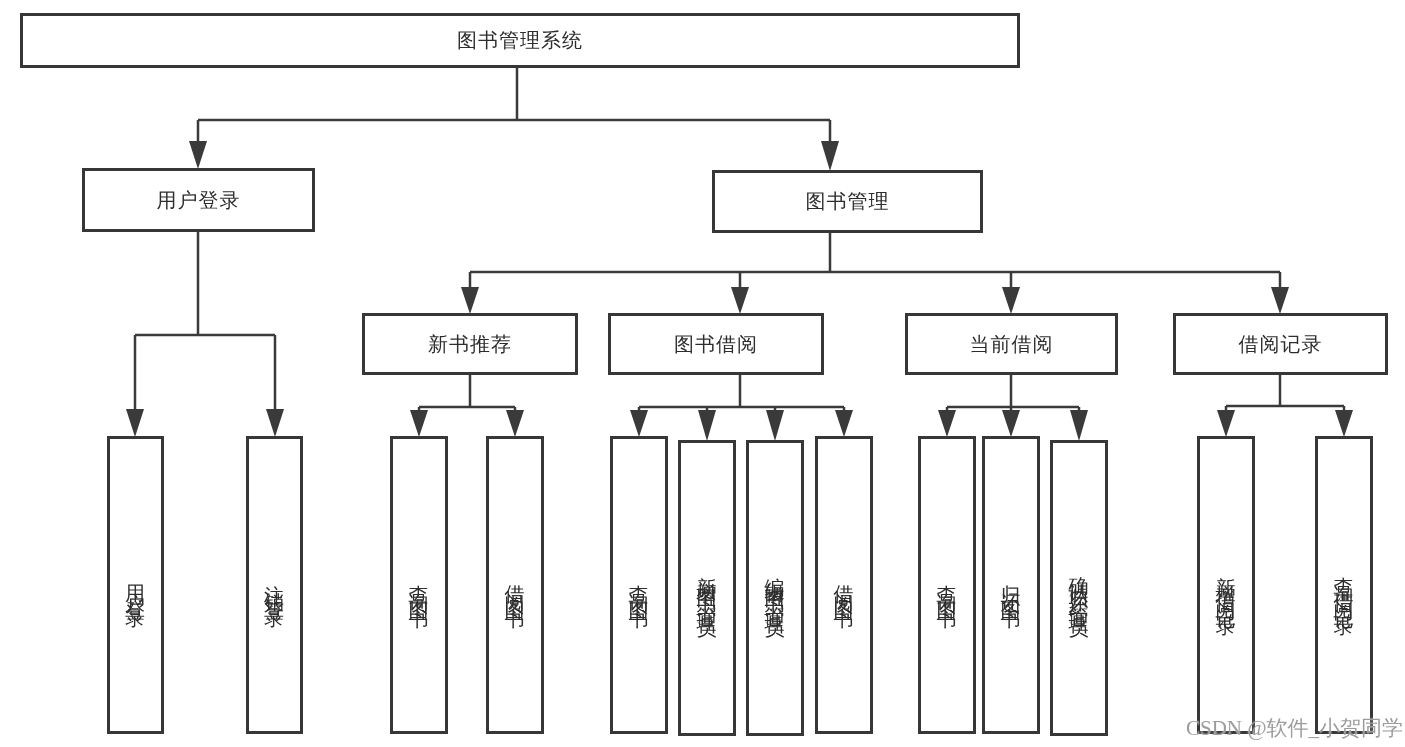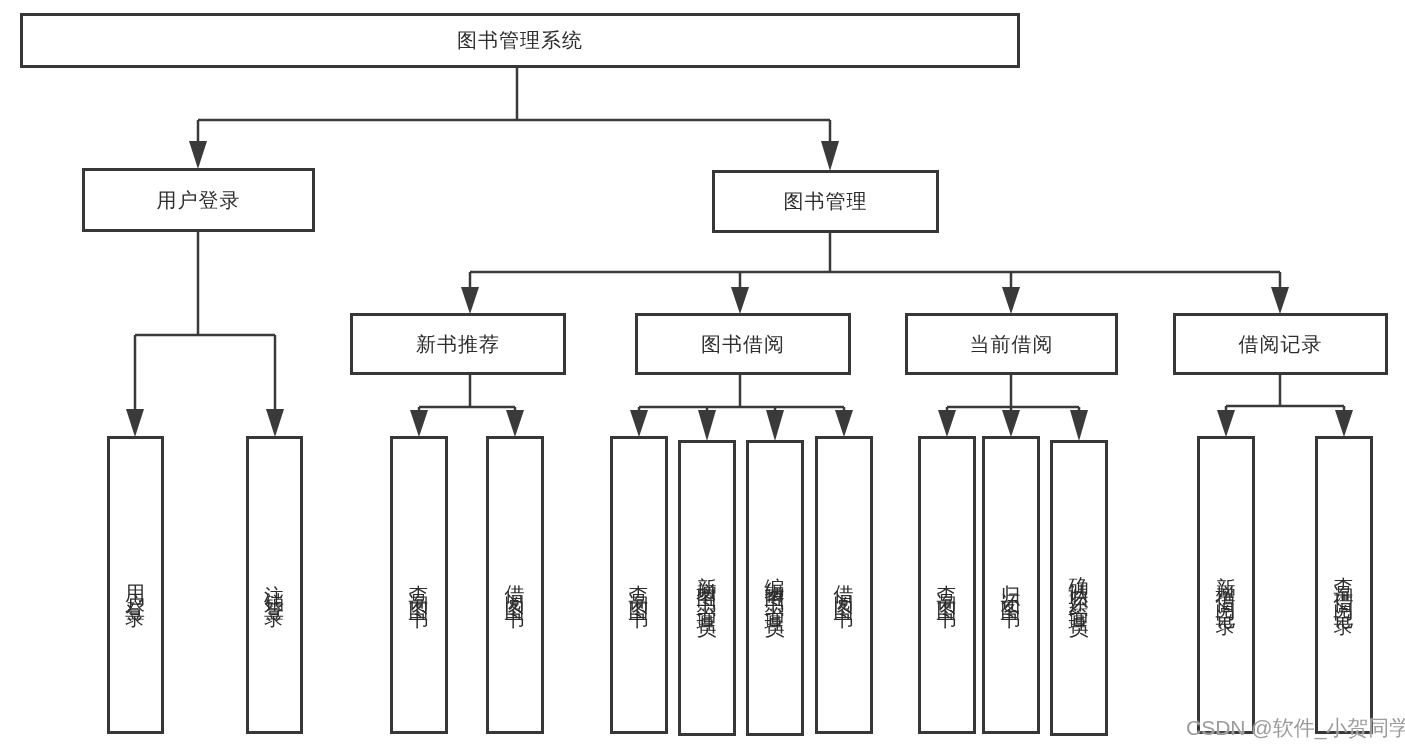--- a/index.html
+++ b/index.html
@@ -1,20 +1,20 @@
 <!DOCTYPE html>
 <html><head>
 <meta charset="utf-8">
 <style>
   html,body{margin:0;padding:0;background:#ffffff;}
   .canvas{
     position:relative;
     width:1405px;height:747px;
     background:#ffffff;
-    font-family:Liberation Sans, sans-serif;
+    font-family:Liberation Serif, serif;
     overflow:hidden;
   }
   svg.connectors{position:absolute;left:0;top:0;z-index:1;}
   .node{
     position:absolute;
     box-sizing:border-box;
     background:#ffffff;
     border:3px solid #373737;
     color:#2d2d2d;
     display:flex;align-items:center;justify-content:center;
@@ -88,24 +88,24 @@
       <polygon points="1070,410 1088,410 1079,441"></polygon>
 
       <polygon points="1217,410 1235,410 1226,437"></polygon>
       <polygon points="1335,410 1353,410 1344,437"></polygon>
     </g>
   </svg>
 
   <div class="node hnode" style="left:20px;top:13px;width:1000px;height:55px;">图书管理系统</div>
 
   <div class="node hnode" style="left:82px;top:168px;width:233px;height:64px;">用户登录</div>
-  <div class="node hnode" style="left:712px;top:170px;width:227px;height:63px;">图书管理</div>
+  <div class="node hnode" style="left:712px;top:170px;width:271px;height:63px;">图书管理</div>
 
-  <div class="node hnode" style="left:350px;top:313px;width:216px;height:62px;">新书推荐</div>
-  <div class="node hnode" style="left:635px;top:313px;width:216px;height:62px;">图书借阅</div>
+  <div class="node hnode" style="left:362px;top:313px;width:216px;height:62px;">新书推荐</div>
+  <div class="node hnode" style="left:608px;top:313px;width:216px;height:62px;">图书借阅</div>
   <div class="node hnode" style="left:905px;top:313px;width:213px;height:62px;text-align:center;">当前借阅</div>
   <div class="node hnode" style="left:1173px;top:313px;width:215px;height:62px;">借阅记录</div>
 
   <div class="node vnode" style="left:107px;top:436px;width:57px;height:298px;">用户登录</div>
   <div class="node vnode" style="left:246px;top:436px;width:57px;height:298px;">注销登录</div>
 
   <div class="node vnode" style="left:390px;top:436px;width:58px;height:298px;">查询图书</div>
   <div class="node vnode" style="left:486px;top:436px;width:58px;height:298px;">借阅图书</div>
 
   <div class="node vnode" style="left:610px;top:436px;width:58px;height:298px;">查询图书</div>

